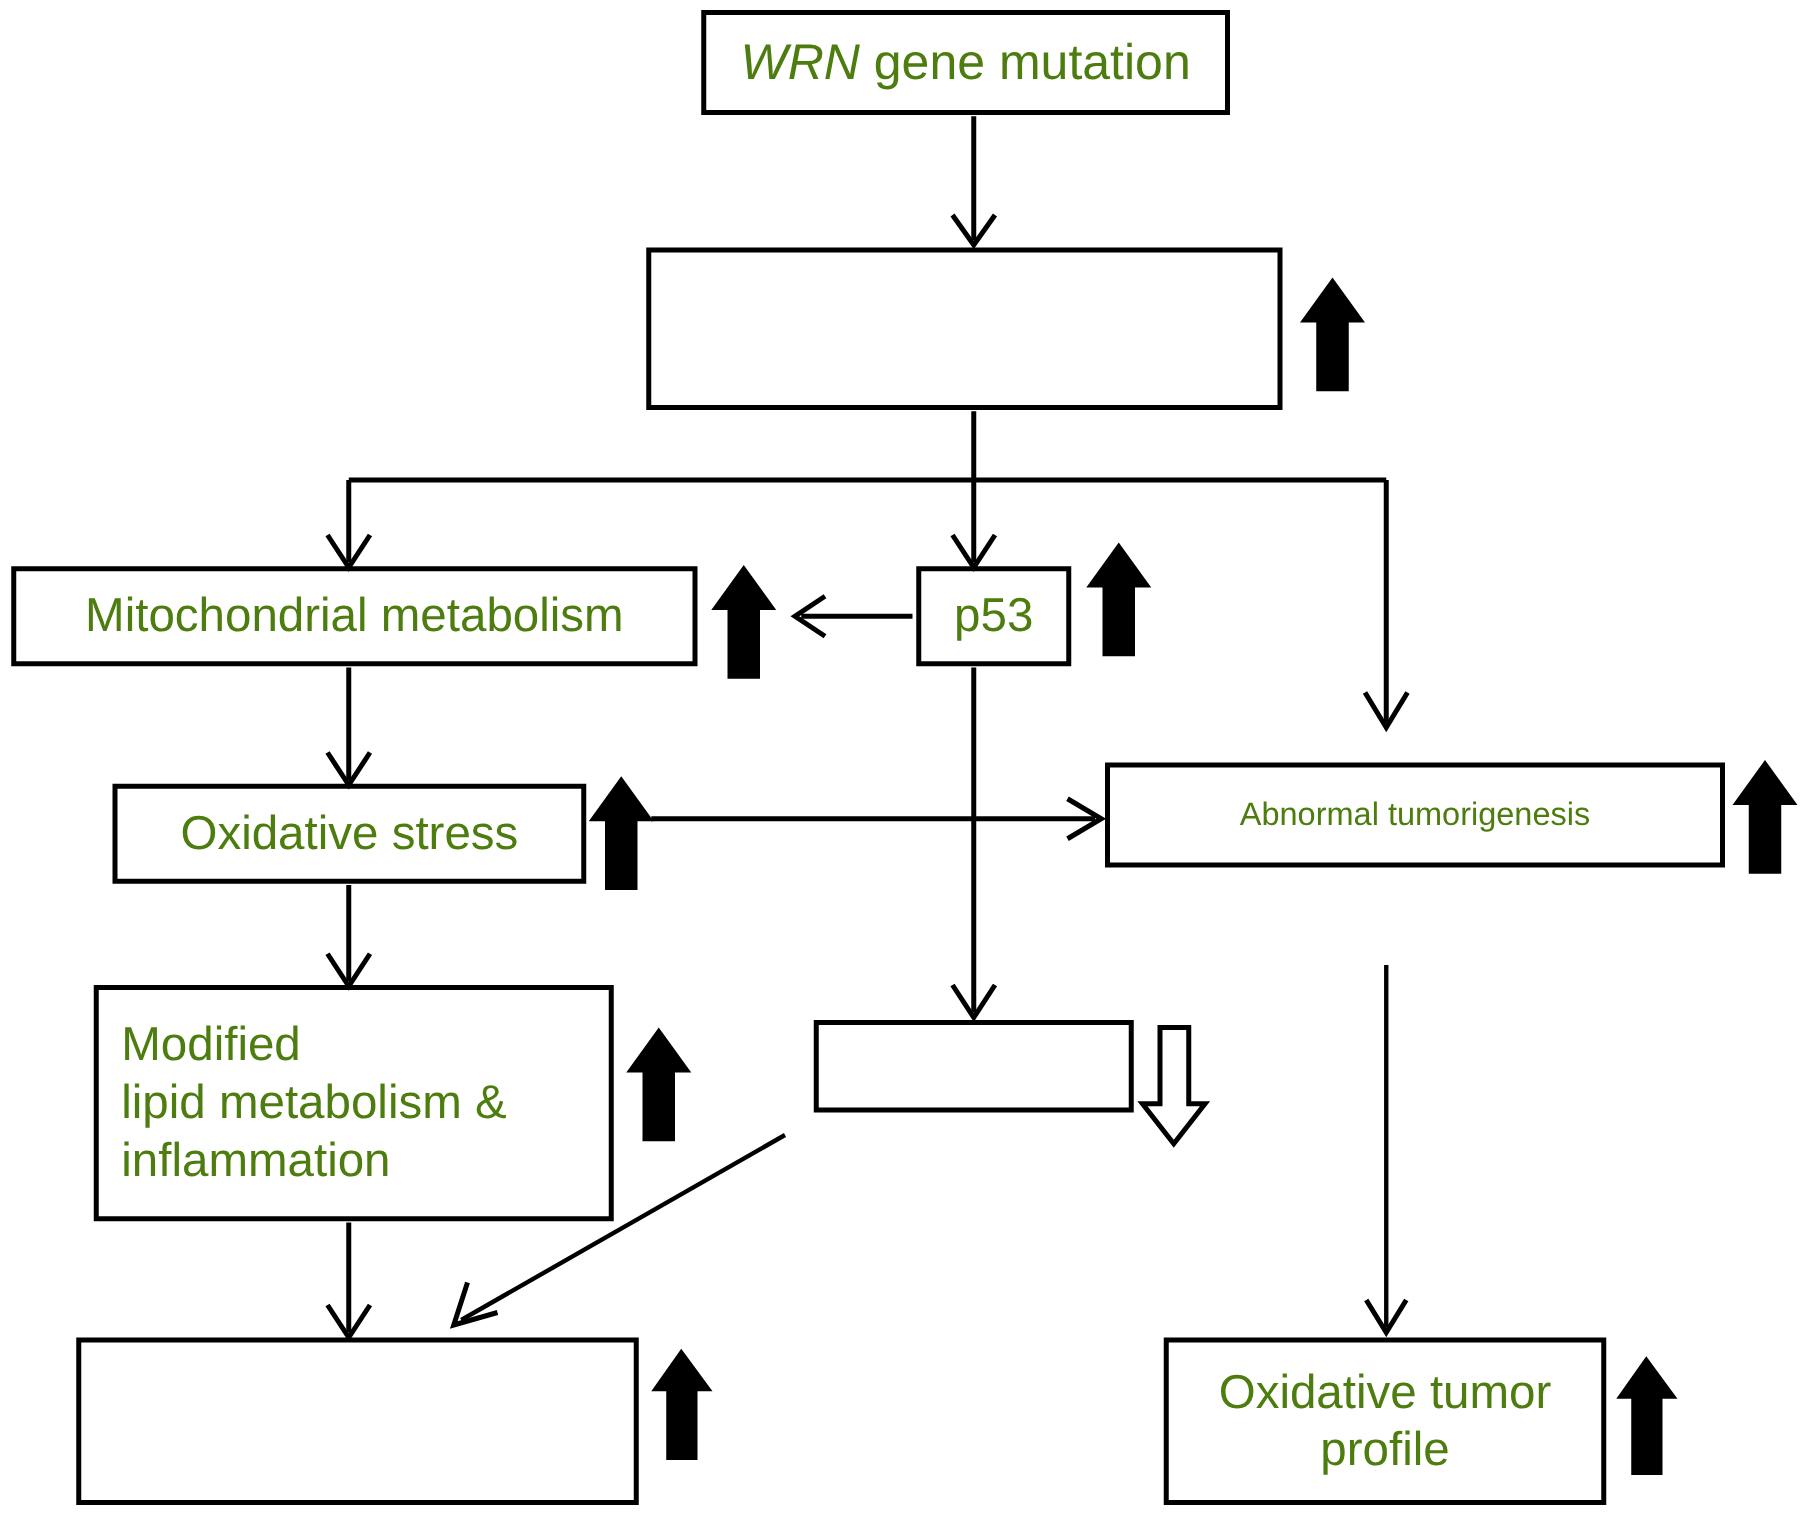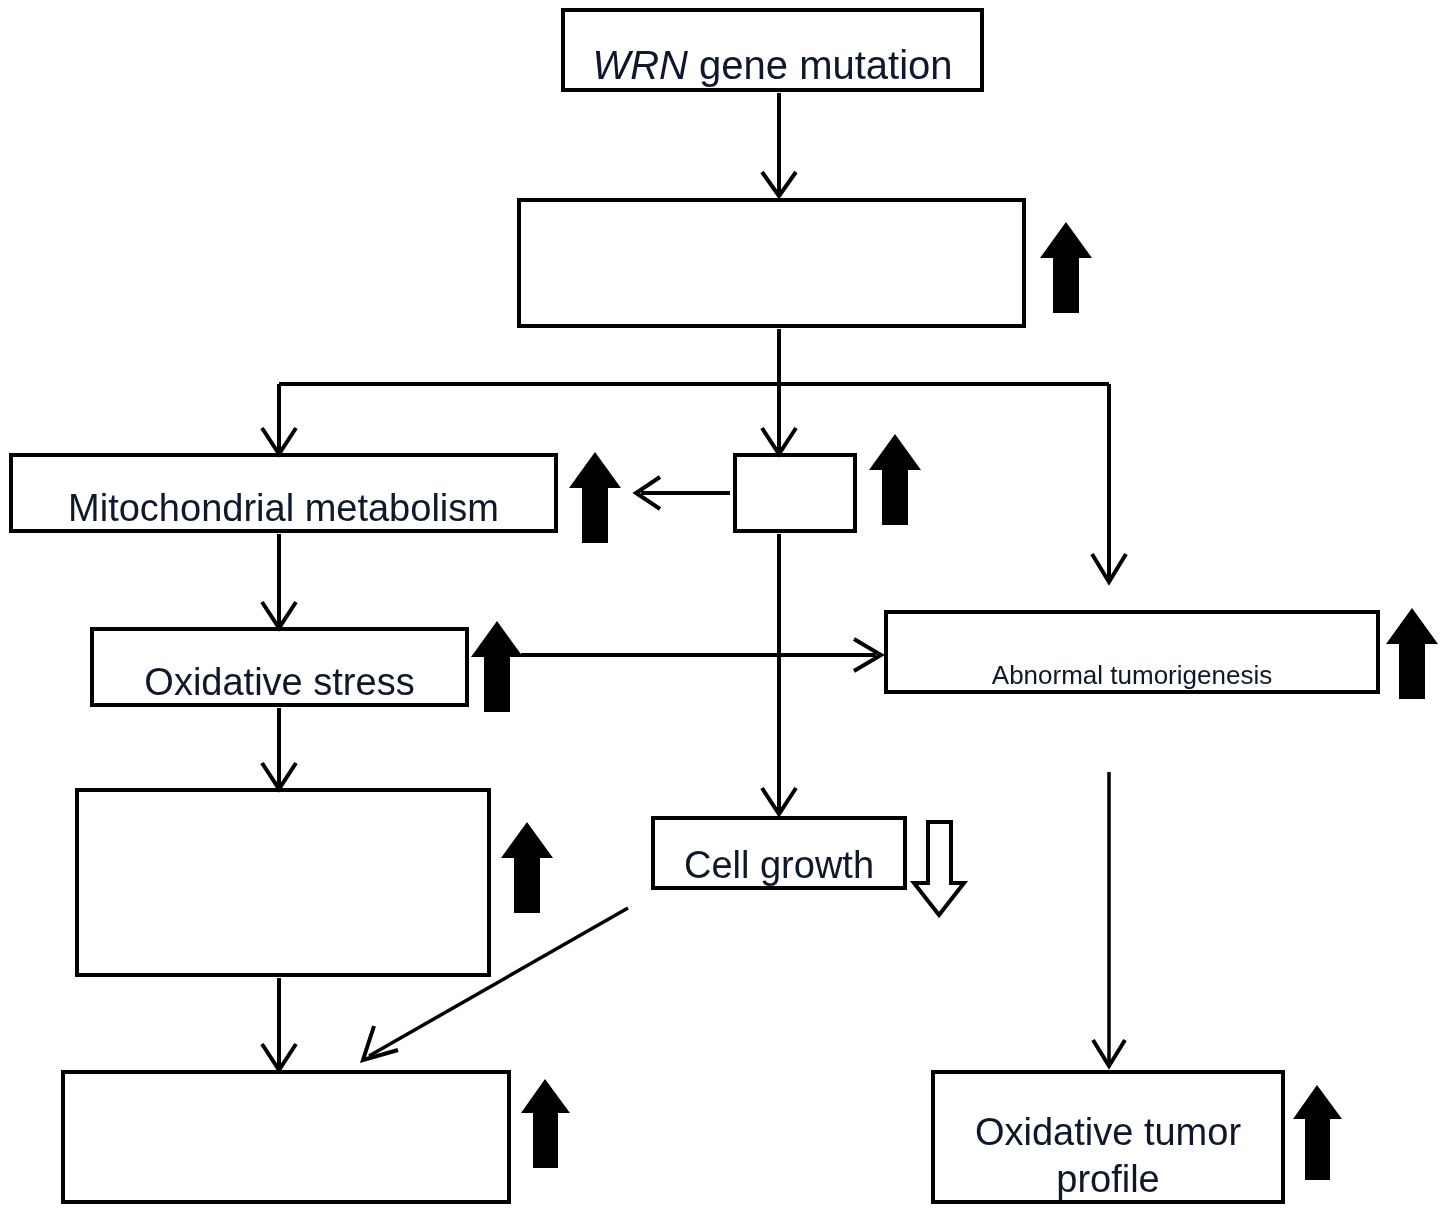--- a/index.html
+++ b/index.html
@@ -54,27 +54,27 @@
     stroke: none;
   }
   .big-arrow-hollow {
     fill: #ffffff;
     stroke: #000000;
     stroke-width: 4;
     stroke-linejoin: miter;
   }
   .node-label {
     position: absolute;
-    color: #0f172a;
+    color: #4d7c0f;
     font-family: "Liberation Sans", sans-serif;
     font-size: 37px;
     line-height: 1.22;
     white-space: pre-line;
     display: flex;
-    align-items: flex-end;
+    align-items: center;
     justify-content: center;
     text-align: center;
     box-sizing: border-box;
     pointer-events: none;
   }
   .node-label.left-align {
     justify-content: flex-start;
     text-align: left;
     padding-left: 20px;
   }
@@ -213,25 +213,28 @@
 
   </svg>
 
   <div class="node-label" style="left:563px; top:10px; width:419px; height:80px; font-size:40px;">
     <span><em>WRN</em><span> gene mutation</span></span>
   </div>
 
 
   <div class="node-label" style="left:11px; top:455px; width:545px; height:76px; font-size:38px;">Mitochondrial metabolism</div>
 
+  <div class="node-label" style="left:735px; top:455px; width:120px; height:76px; font-size:38px;">p53</div>
 
   <div class="node-label" style="left:92px; top:629px; width:375px; height:76px; font-size:38px;">Oxidative stress</div>
 
   <div class="node-label" style="left:886px; top:612px; width:492px; height:80px; font-size:26px;">Abnormal tumorigenesis</div>
 
-
-  <div class="node-label" style="left:653px; top:818px; width:252px; height:70px; font-size:38px;">Cell growth</div>
+  <div class="node-label left-align" style="left:77px; top:790px; width:412px; height:185px; font-size:38px;">Modified
+lipid metabolism &amp;
+inflammation</div>
+
 
 
   <div class="node-label" style="left:933px; top:1072px; width:350px; height:130px; font-size:38px;">Oxidative tumor
 profile</div>
 
 </div>
 
 </body></html>

